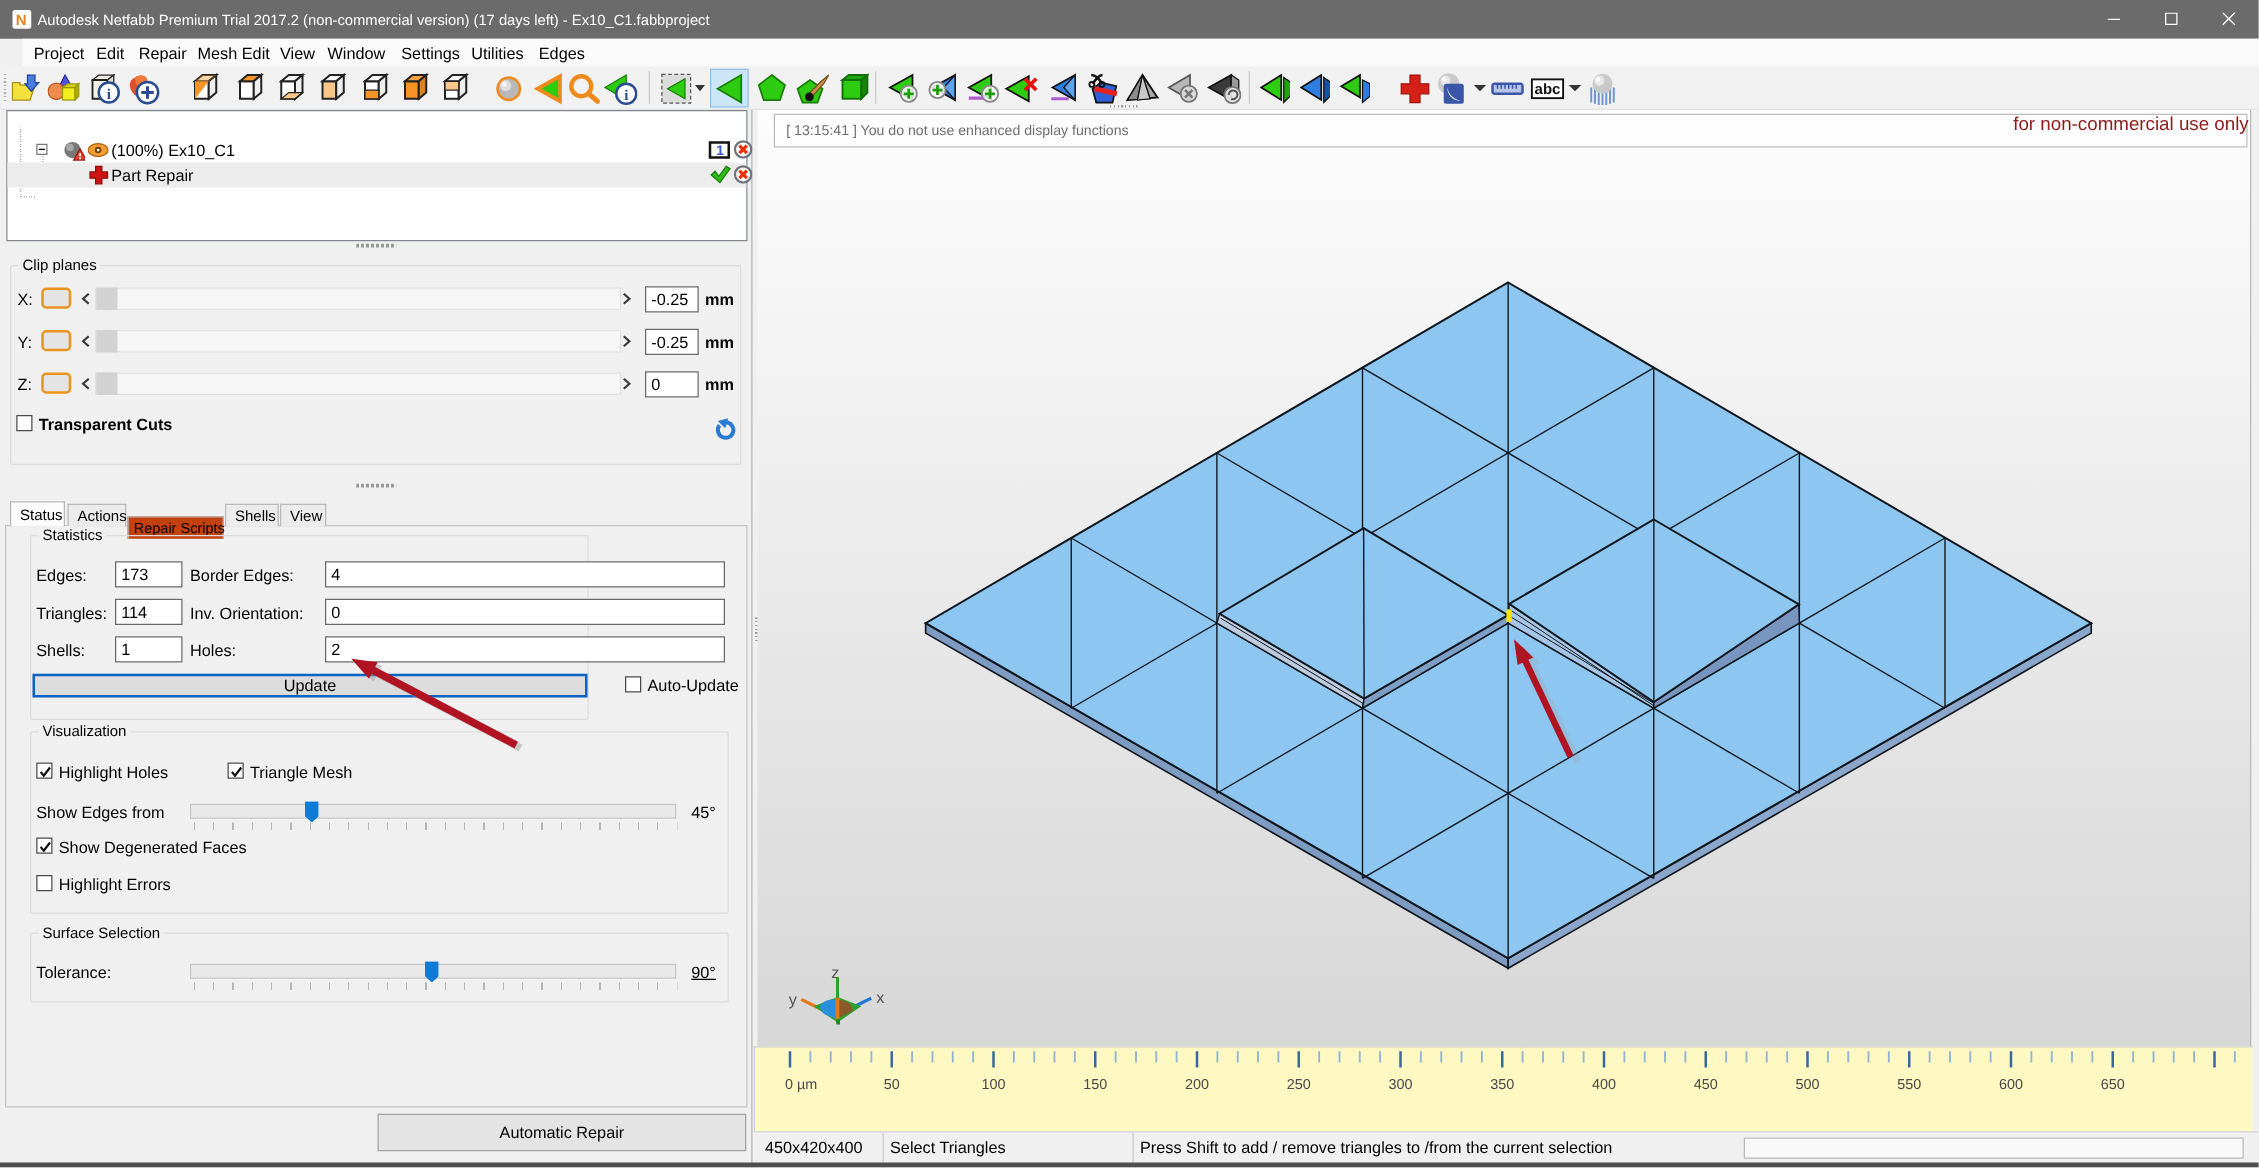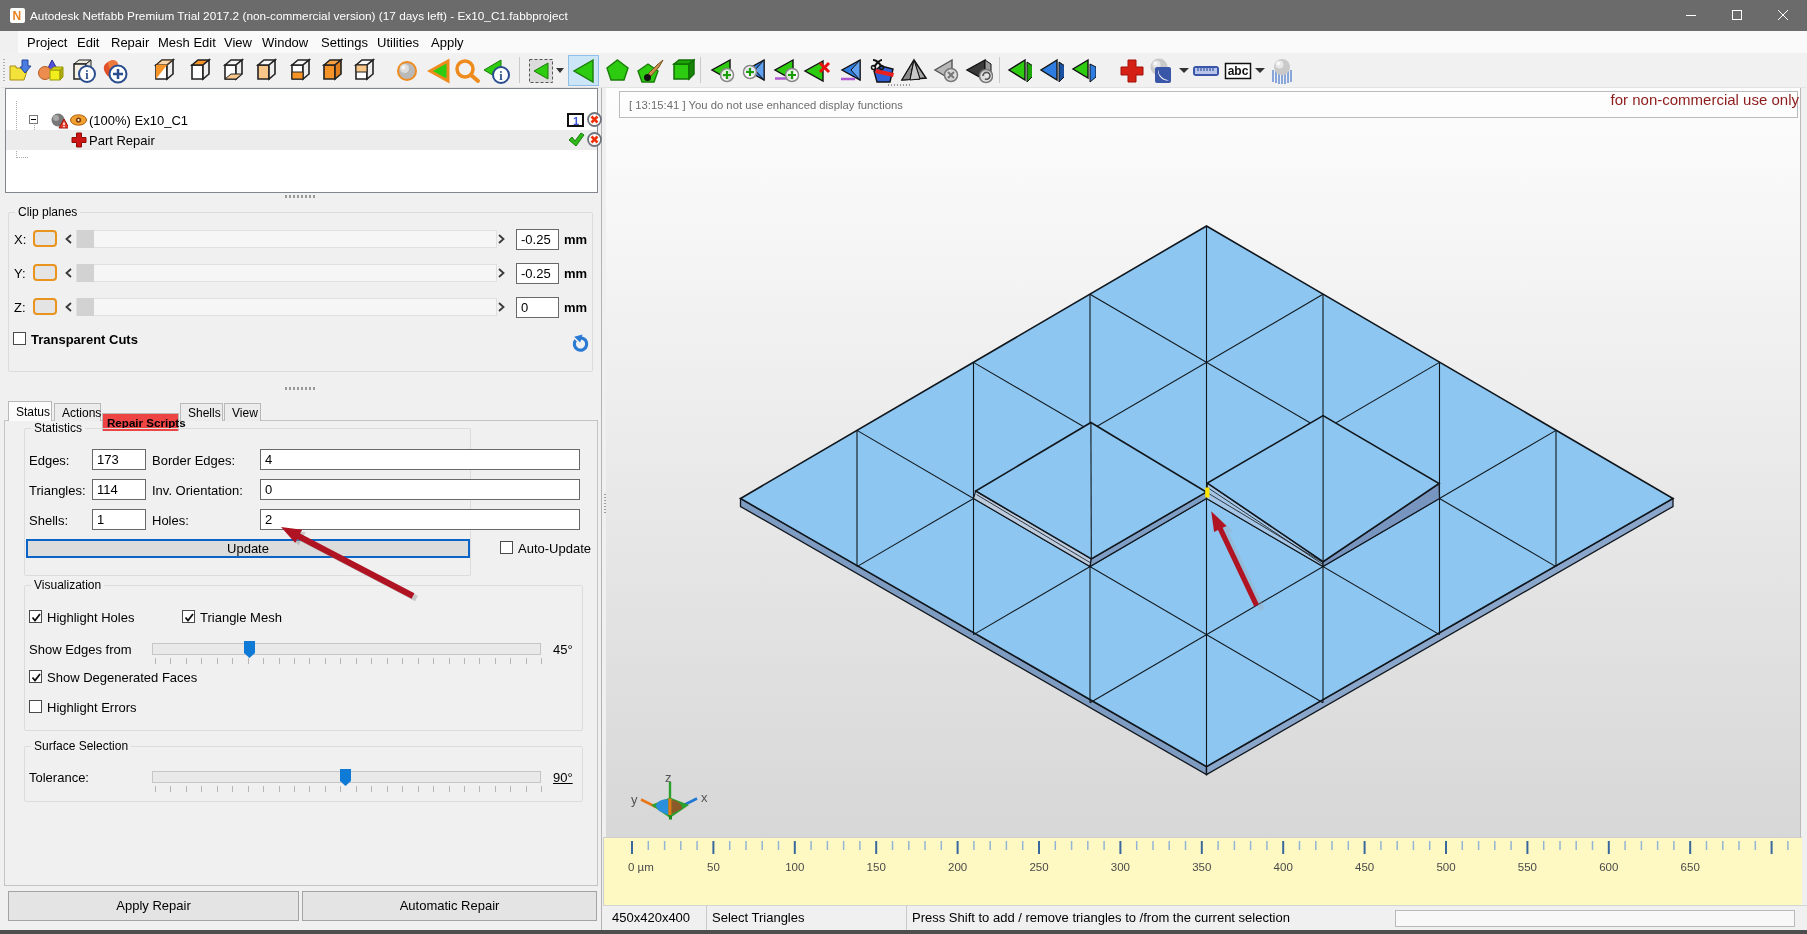--- a/index.html
+++ b/index.html
@@ -97,21 +97,21 @@
 
   <div id="menubar">
     <span style="left:9px;">Project</span>
     <span style="left:59px;">Edit</span>
     <span style="left:93px;">Repair</span>
     <span style="left:140px;">Mesh Edit</span>
     <span style="left:206px;">View</span>
     <span style="left:244px;">Window</span>
     <span style="left:303px;">Settings</span>
     <span style="left:359px;">Utilities</span>
-    <span style="left:413px;">Apply</span>
+    <span style="left:413px;">Edges</span>
   </div>
 
   <div id="toolbar">
     <div class="abs" style="left:2px;top:6px;width:2px;height:24px;background:repeating-linear-gradient(#b0b0b0 0 1px,transparent 1px 3px);"></div>
     <svg class="ti" style="left:7px" width="26" height="26">
         <path d="M2 8 L2 22 L16 22 L20 10 L8 10 L8 8 Z" fill="#f3e23a" stroke="#a98e14"></path>
         <path d="M14 2 L20 2 L20 8 L23 8 L17 15 L12 9 L14 9 Z" fill="#4a7de0" stroke="#20449c"></path>
       </svg>
     <svg class="ti" style="left:37px" width="26" height="26">
         <path d="M14 2 L21 14 L8 14 Z" fill="#5050dd" stroke="#2a2a99"></path>
@@ -423,21 +423,21 @@
 
     <div class="abs" style="left:285px;top:299px;width:32px;height:3px;background:repeating-linear-gradient(90deg,#999 0 2px,transparent 2px 4px);"></div>
 
     <div class="abs" style="left:4px;top:332px;width:594px;height:466px;border:1px solid #c4c4c4;background:#f0f0f0;"></div>
     <div class="abs tab" style="left:8px;top:313px;width:44px;height:20px;background:#fcfcfc;border:1px solid #b9b9b9;border-bottom:none;z-index:2;">
         <span style="position:absolute;left:7px;top:3px;font-size:12px;">Status</span>
       </div>
     <div class="abs tab" style="left:54px;top:315px;width:47px;height:18px;background:#ececec;border:1px solid #b9b9b9;border-bottom:none;">
         <span style="position:absolute;left:7px;top:2px;font-size:12px;">Actions</span>
       </div>
-    <div class="abs tab" style="left:102px;top:325px;width:77px;height:18px;background:#ef4444;border:1px solid #b9b9b9;border-bottom:none;font-weight:bold;">
+    <div class="abs tab" style="left:102px;top:325px;width:77px;height:18px;background:#c2410c;border:1px solid #b9b9b9;border-bottom:none;">
         <span style="position:absolute;left:4px;top:2px;font-size:11.6px;">Repair Scripts</span>
       </div>
     <div class="abs tab" style="left:180px;top:315px;width:43px;height:18px;background:#ececec;border:1px solid #b9b9b9;border-bottom:none;">
         <span style="position:absolute;left:7px;top:2px;font-size:12px;">Shells</span>
       </div>
     <div class="abs tab" style="left:224px;top:315px;width:37px;height:18px;background:#ececec;border:1px solid #b9b9b9;border-bottom:none;">
         <span style="position:absolute;left:7px;top:2px;font-size:12px;">View</span>
       </div>
 
     <div class="group" style="left:24px;top:340px;width:447px;height:148px;">
@@ -507,21 +507,20 @@
     <div class="slider-track" style="left:152px;top:683px;width:389px;"></div>
     <div class="sthumb" style="left:340px;top:681px;"></div>
     <span class="abs" style="left:553px;top:682px;font-size:13px;text-decoration:underline;">90°</span>
     <div class="abs" style="left:155px;top:698px;width:387px;height:6px;background:repeating-linear-gradient(90deg,#b5b5b5 0 1px,transparent 1px 15.45px);"></div>
 
     <svg class="abs" style="left:268px;top:427px;z-index:5;" width="160" height="95">
       <polygon points="16.5,14.5 37.7,17.2 35.6,21.1 149.9,80.8 147.1,86.2 32.8,26.5 30.7,30.4" fill="#9a9a9a" opacity="0.45"></polygon>
       <polygon points="13,12 34.2,14.7 32.1,18.6 146.4,78.3 143.6,83.7 29.3,24 27.2,27.9" fill="#b01423"></polygon>
     </svg>
 
-    <div class="btn" style="left:8px;top:803px;width:291px;height:30px;line-height:28px;">Apply Repair</div>
     <div class="btn" style="left:302px;top:803px;width:295px;height:30px;line-height:28px;">Automatic Repair</div>
   </div>
 
   <div id="viewport">
     <div id="canvas3d">
 <svg id="scene" width="1196" height="749" style="position:absolute;left:0;top:0;">
 <polygon points="134.5,410.5 600.5,678.6 600.5,686.6 134.5,418.5" fill="#7e9cc2" stroke="#10161c" stroke-width="1.3"></polygon>
 <polygon points="600.5,678.6 1067.0,410.5 1067.0,418.5 600.5,686.6" fill="#8aa6ca" stroke="#10161c" stroke-width="1.3"></polygon>
 <polygon points="600.5,138.0 1067.0,410.5 600.5,678.6 134.5,410.5" fill="#8dc6f0" stroke="#10161c" stroke-width="1.6"></polygon>
 <line x1="251.0" y1="478.6" x2="717.0" y2="206.3" stroke="#10161c" stroke-width="1.1"></line>

